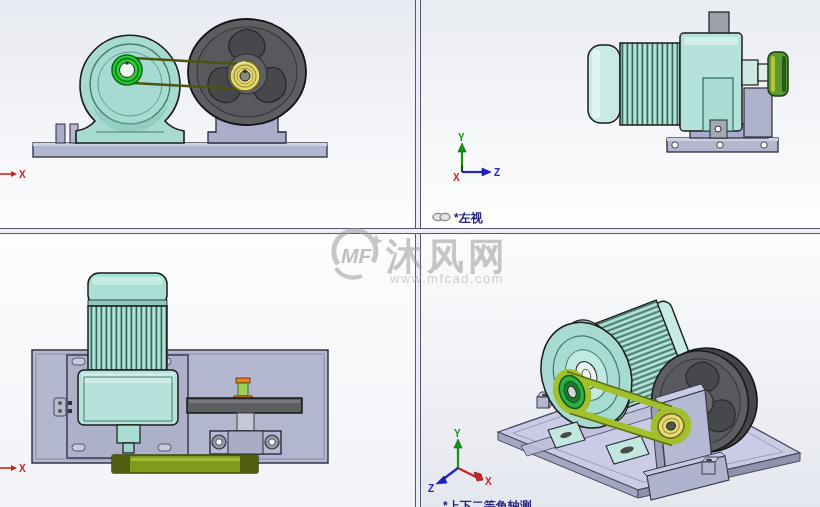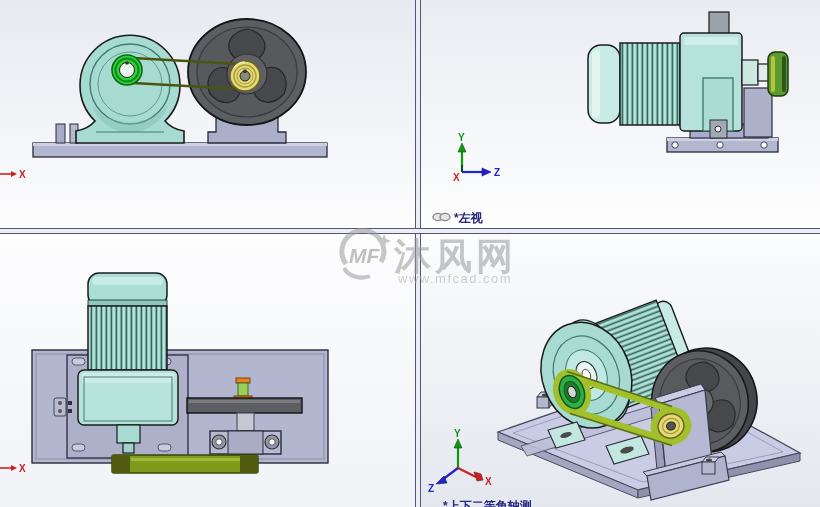--- a/index.html
+++ b/index.html
@@ -11,21 +11,21 @@
   #vp-top{left:0;top:234px;width:415px;height:273px;background:linear-gradient(#fdfdfe,#f1f3f7);}
   #vp-iso{left:421px;top:234px;width:399px;height:273px;background:linear-gradient(#fbfcfd,#e4e7ee);}
   .splitter-v{position:absolute;left:415px;top:0;width:6px;height:507px;
       background:#eceef4;border-left:1px solid #55557a;border-right:1px solid #55557a;box-sizing:border-box;}
   .splitter-h{position:absolute;left:0;top:228px;width:820px;height:6px;
       background:#eceef4;border-top:1px solid #55557a;border-bottom:1px solid #55557a;box-sizing:border-box;}
   svg{display:block;}
   svg text{font-family:"Liberation Sans","DejaVu Sans",sans-serif;}
   .axis-label{font-size:10px;font-weight:bold;}
   .view-label{font-size:12px;font-weight:bold;}
-  #watermark{position:absolute;left:332px;top:226px;width:195px;height:60px;opacity:.55;
+  #watermark{position:absolute;left:324px;top:226px;width:195px;height:60px;opacity:.55;
       pointer-events:none;z-index:40;}
 </style>
 </head>
 <body>
 
 <div id="stage">
 
   <div class="vp" id="vp-front">
     <svg width="415" height="228" viewBox="0 0 415 228">
 

